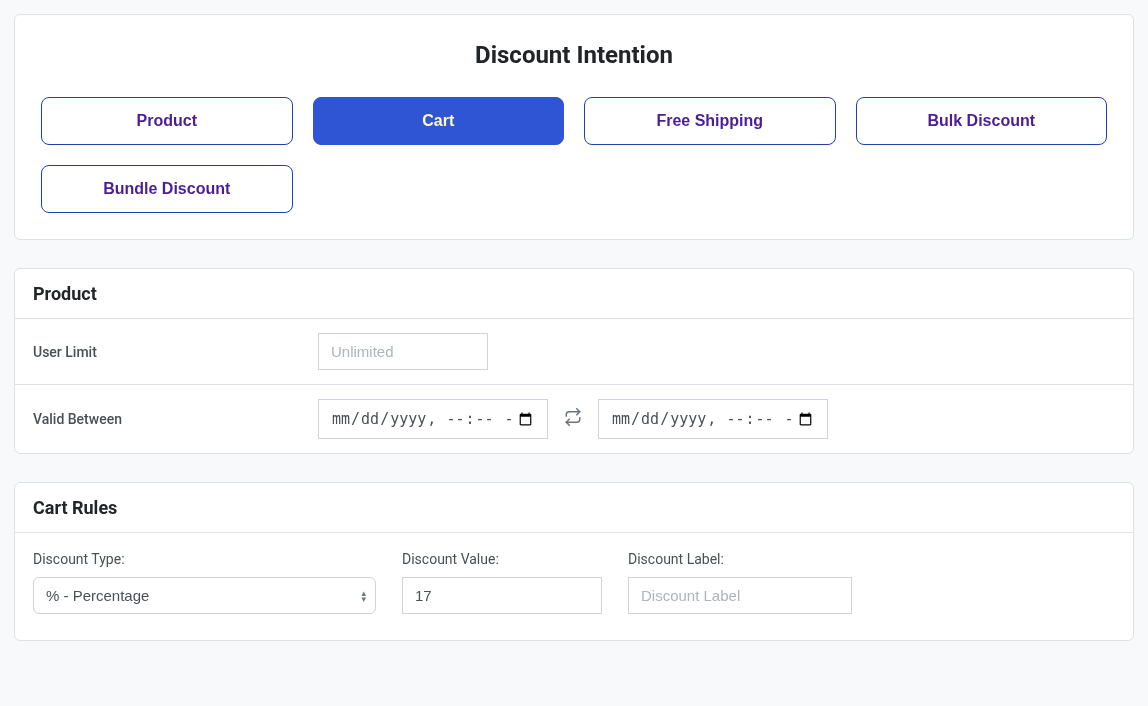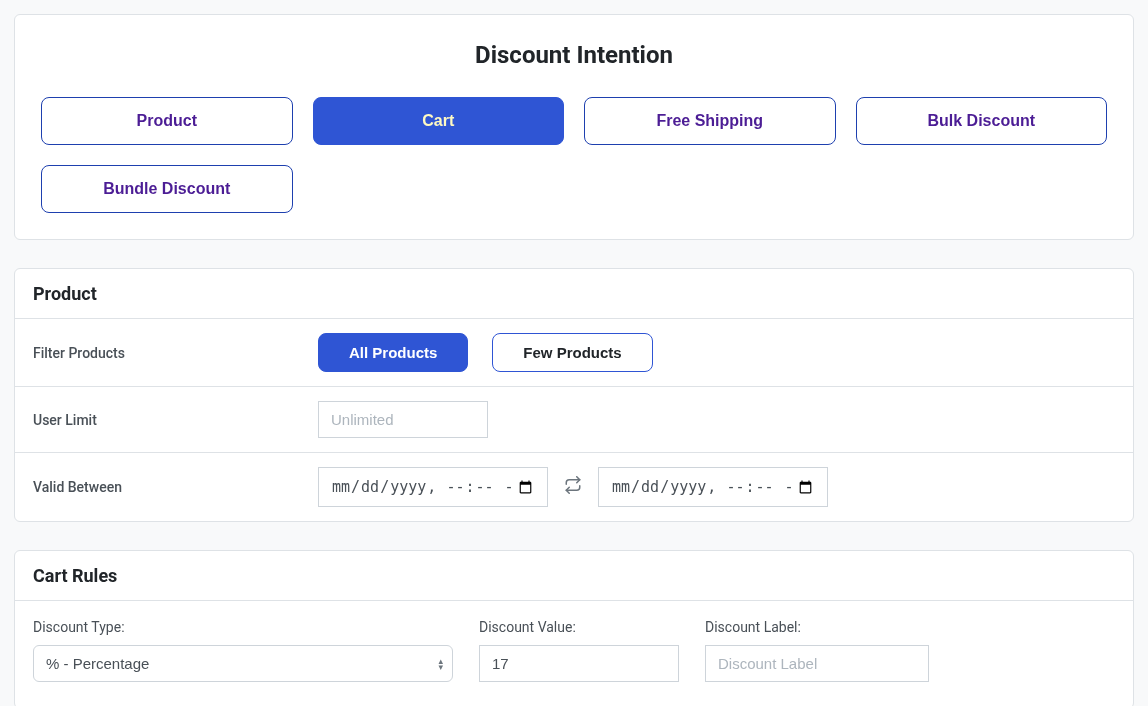--- a/index.html
+++ b/index.html
@@ -101,21 +101,21 @@
     .date-input {
       width: 230px;
     }
     .swap-icon {
       color: #6c757d;
       font-size: 16px;
       flex-shrink: 0;
     }
     .select-wrap {
       position: relative;
-      width: 420px;
+      width: 343px;
     }
     .select-input {
       border: 1px solid #ced4da;
       border-radius: 6px;
       padding: 9px 32px 9px 12px;
       font-size: 15px;
       color: #495057;
       background: #fff;
       width: 100%;
       appearance: none;
@@ -168,27 +168,20 @@
       <button class="intention-btn">Free Shipping</button>
       <button class="intention-btn">Bulk Discount</button>
       <button class="intention-btn">Bundle Discount</button>
     </div>
   </div>
 </div>
 
 <div class="card">
   <div class="section-header">Product</div>
 
-  <div class="drow">
-    <div class="dlabel">Filter Products</div>
-    <div class="dcontrol">
-      <button class="pill-btn active">All Products</button>
-      <button class="pill-btn">Few Products</button>
-    </div>
-  </div>
 
   <div class="drow">
     <div class="dlabel">User Limit</div>
     <div class="dcontrol">
       <input type="text" class="text-input" style="width: 170px;" placeholder="Unlimited">
     </div>
   </div>
 
   <div class="drow">
     <div class="dlabel">Valid Between</div>

